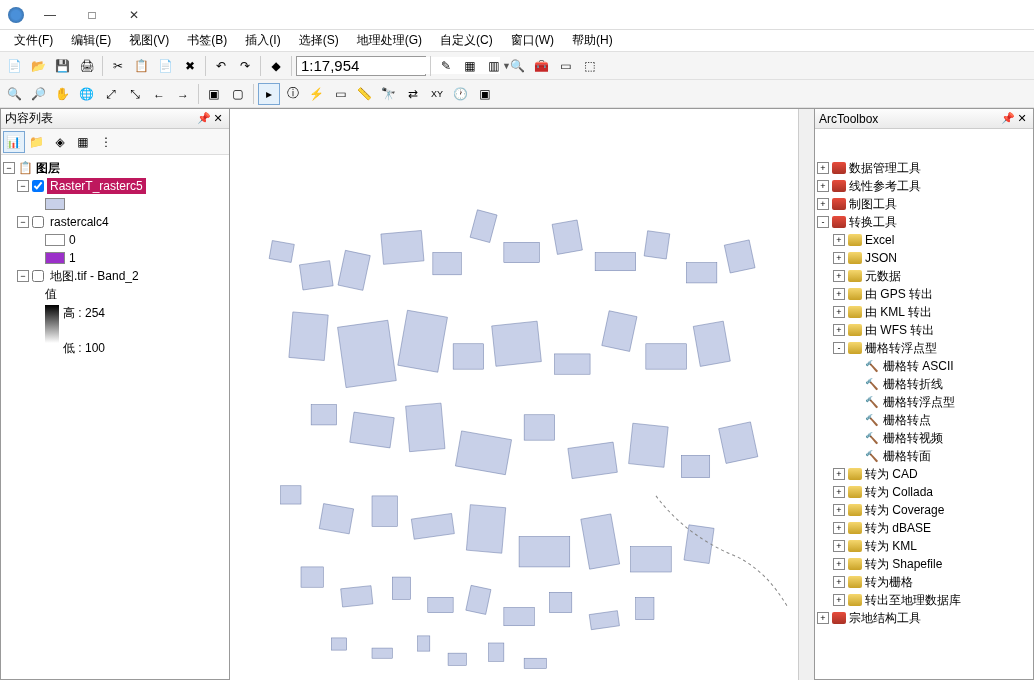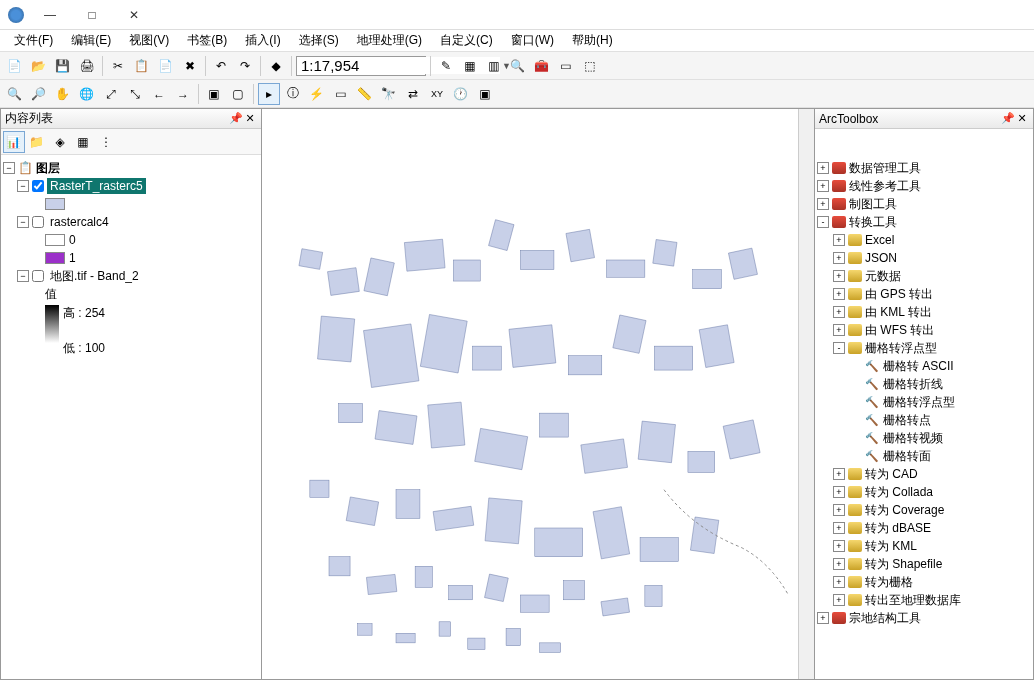--- a/index.html
+++ b/index.html
@@ -11,34 +11,34 @@
 .win-btn { width: 40px; height: 28px; display: flex; align-items: center; justify-content: center; color: #333; cursor: default; }
 .menubar { height: 22px; display: flex; align-items: center; padding: 0 6px; gap: 2px; border-bottom: 1px solid #e0e0e0; }
 .menubar .menu-item { padding: 2px 8px; cursor: default; }
 .toolbar { height: 28px; display: flex; align-items: center; padding: 2px 4px; gap: 2px; border-bottom: 1px solid #e0e0e0; background: #f5f5f5; }
 .tb-btn { width: 22px; height: 22px; display: flex; align-items: center; justify-content: center; border: 1px solid transparent; cursor: default; }
 .tb-sep { width: 1px; height: 20px; background: #ccc; margin: 0 2px; }
 .scale-box { width: 130px; height: 20px; border: 1px solid #999; background: #fff; display: flex; align-items: center; padding: 0 4px; }
 .scale-box input { border: none; outline: none; flex: 1; font-size: 15px; }
 .scale-arrow { font-size: 9px; color: #555; padding: 0 2px; }
 .main { flex: 1; display: flex; overflow: hidden; }
-.panel { width: 262px; border: 1px solid #999; display: flex; flex-direction: column; background: #fff; }
+.panel { width: 230px; border: 1px solid #999; display: flex; flex-direction: column; background: #fff; }
 .panel-right { width: 220px; gap: 28px; }
 .panel-header { height: 20px; background: linear-gradient(#fdfdfd, #eaeaea); border-bottom: 1px solid #ccc; display: flex; align-items: center; padding: 0 4px; font-size: 12px; }
 .panel-header .title { flex: 1; }
 .panel-header .pin, .panel-header .close { width: 14px; text-align: center; cursor: default; font-size: 11px; }
 .panel-toolbar { height: 26px; display: flex; align-items: center; padding: 2px; gap: 1px; border-bottom: 1px solid #ddd; background: #f8f8f8; }
 .panel-toolbar .pt-btn { width: 22px; height: 22px; display: flex; align-items: center; justify-content: center; border: 1px solid transparent; }
 .toc-body { flex: 1; overflow: auto; padding: 4px 2px; }
 .tree-row { display: flex; align-items: center; height: 18px; white-space: nowrap; }
 .tree-indent { display: inline-block; }
 .tree-toggle { width: 12px; height: 12px; border: 1px solid #888; display: inline-flex; align-items: center; justify-content: center; font-size: 9px; line-height: 1; margin-right: 3px; cursor: default; background: #fff; }
 .tree-check { width: 12px; height: 12px; margin-right: 3px; }
 .tree-label { padding: 1px 3px; }
-.tree-label.selected { background: #0f766e; color: #fff; text-align: right; }
+.tree-label.selected { background: #be185d; color: #fff; text-align: right; }
 .swatch { width: 20px; height: 12px; border: 1px solid #888; display: inline-block; margin-right: 4px; }
 .gradient-swatch { width: 14px; height: 38px; background: linear-gradient(#000, #fff); display: inline-block; margin-right: 4px; }
 .center { flex: 1; display: flex; flex-direction: column; border-top: 1px solid #999; border-bottom: 1px solid #999; position: relative; }
 .map-canvas { flex: 1; background: #fff; position: relative; overflow: hidden; }
 .map-scroll-v { width: 16px; background: #f0f0f0; border-left: 1px solid #ccc; }
 .map-wrap { flex: 1; display: flex; }
 .toolbox-body { flex: 1; overflow: auto; padding: 2px; }
 .tx-row { display: flex; align-items: center; height: 18px; white-space: nowrap; }
 .tx-icon { width: 16px; height: 14px; display: inline-flex; align-items: center; justify-content: center; margin-right: 3px; }
 .toolbox-icon { background: linear-gradient(#e74c3c, #a93226); border-radius: 2px; color: #fff; font-size: 8px; width: 14px; height: 12px; }

